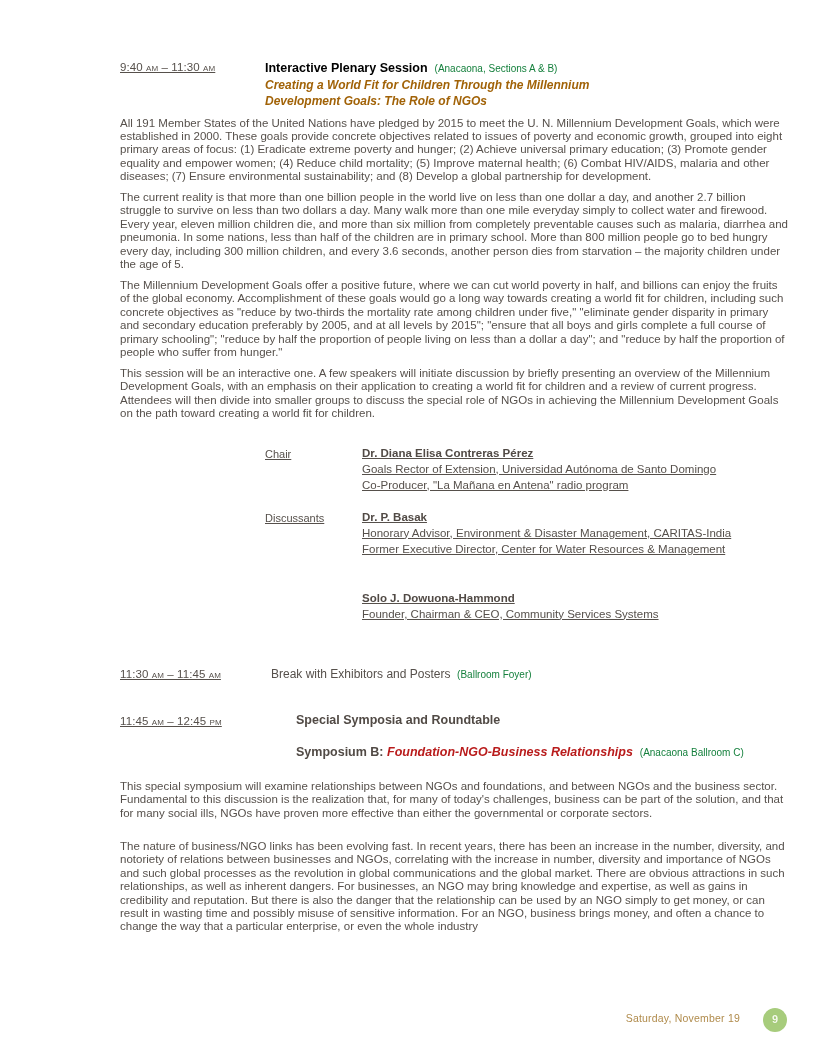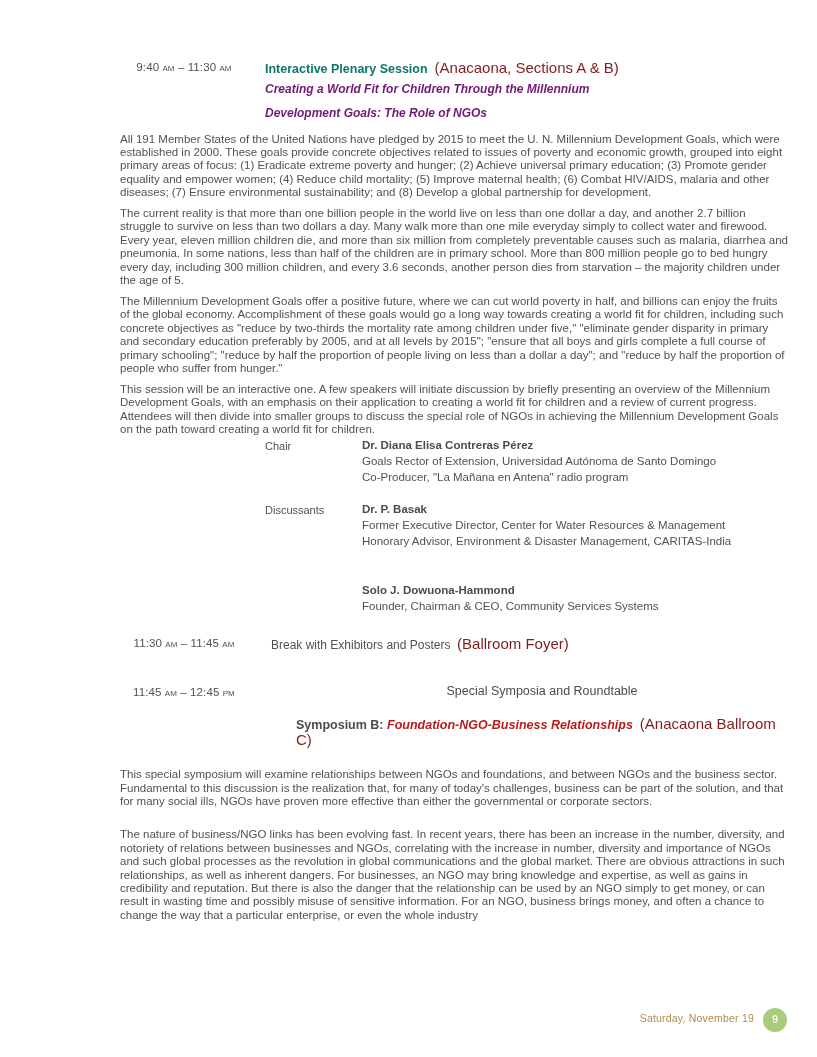--- a/index.html
+++ b/index.html
@@ -19,64 +19,66 @@
     left: 120px;
     top: 60px;
     width: 668px;
   }
   .sched-row {
     display: grid;
     grid-template-columns: 128px 1fr;
     column-gap: 17px;
   }
   .time {
-    text-align: center;
+    text-align: left;
     font-variant: small-caps;
     font-size: 11.5px;
     letter-spacing: 0.1px;
     white-space: nowrap;
     padding-top: 1px;
+    text-decoration: underline;
   }
   .session-title-line { font-size: 12.5px; line-height: 16px; }
-  .session-title { font-weight: bold; color: #0f766e; }
-  .venue { color: #7f1d1d; font-size: 15px; text-align: center; }
+  .session-title { font-weight: bold; color: #000000; }
+  .venue { color: #15803d; font-size: 10px; text-align: center; }
   .session-subtitle {
     font-weight: bold;
     font-style: italic;
-    color: #701a75;
+    color: #a16207;
     font-size: 12px;
-    line-height: 24px;
+    line-height: 16px;
     width: 340px;
   }
   .para { margin-top: 7.5px; }
   .para:first-of-type { margin-top: 13px; }
-  .roles { margin-left: 145px; margin-top: 0; }
+  .roles { margin-left: 145px; margin-top: 24px; text-decoration: underline; }
   .role-row {
     display: grid;
     grid-template-columns: 97px 1fr;
     margin-bottom: 16px;
     line-height: 16px;
   }
   .role-label { font-size: 11px; padding-top: 1px; }
   .person-name { font-weight: bold; color: #514a45; }
   .person-desc { max-width: 412px; }
-  .break-row { margin-top: 22px; gap: 23px; }
+  .break-row { margin-top: 45px; gap: 23px; }
   .break-title { font-size: 12px; padding-top: 1px; }
   .symposia-row { margin-top: 33px; gap: 48px; }
-  .symposia-title { font-weight: normal; color: #514a45; font-size: 12.5px; text-align: center; }
+  .symposia-title { font-weight: bold; color: #514a45; font-size: 12.5px; }
   .symposium-b { margin-top: 19px; font-size: 12.5px; }
   .symposium-b-label { font-weight: bold; color: #514a45; margin-top: 17px; }
   .symposium-b-title { font-weight: bold; font-style: italic; color: #b91c1c; }
   .sym-para { margin-top: 20px; }
   .footer {
     position: absolute;
     top: 1008px;
     right: 30px;
     display: flex;
     align-items: center;
+    gap: 14px;
   }
   .footer-date {
     color: #b08b4c;
     font-size: 10.5px;
     letter-spacing: 0.2px;
     margin-right: 9px;
     padding-bottom: 2px;
   }
   .page-badge {
     width: 24px;
@@ -119,22 +121,22 @@
       <div>
         <div class="person-name">Dr. Diana Elisa Contreras Pérez</div>
         <div class="person-desc">Goals Rector of Extension, Universidad Autónoma de Santo Domingo</div>
         <div class="person-desc">Co-Producer, "La Mañana en Antena" radio program</div>
       </div>
     </div>
     <div class="role-row">
       <div class="role-label">Discussants</div>
       <div>
         <div class="person-name">Dr. P. Basak</div>
+        <div class="person-desc">Honorary Advisor, Environment &amp; Disaster Management, CARITAS-India</div>
         <div class="person-desc">Former Executive Director, Center for Water Resources &amp; Management</div>
-        <div class="person-desc">Honorary Advisor, Environment &amp; Disaster Management, CARITAS-India</div>
       </div>
     </div>
     <div class="role-row">
       <div class="role-label"></div>
     </div>
     <div class="role-row">
       <div class="role-label"></div>
       <div>
         <div class="person-name">Solo J. Dowuona-Hammond</div>
         <div class="person-desc">Founder, Chairman &amp; CEO, Community Services Systems</div>

